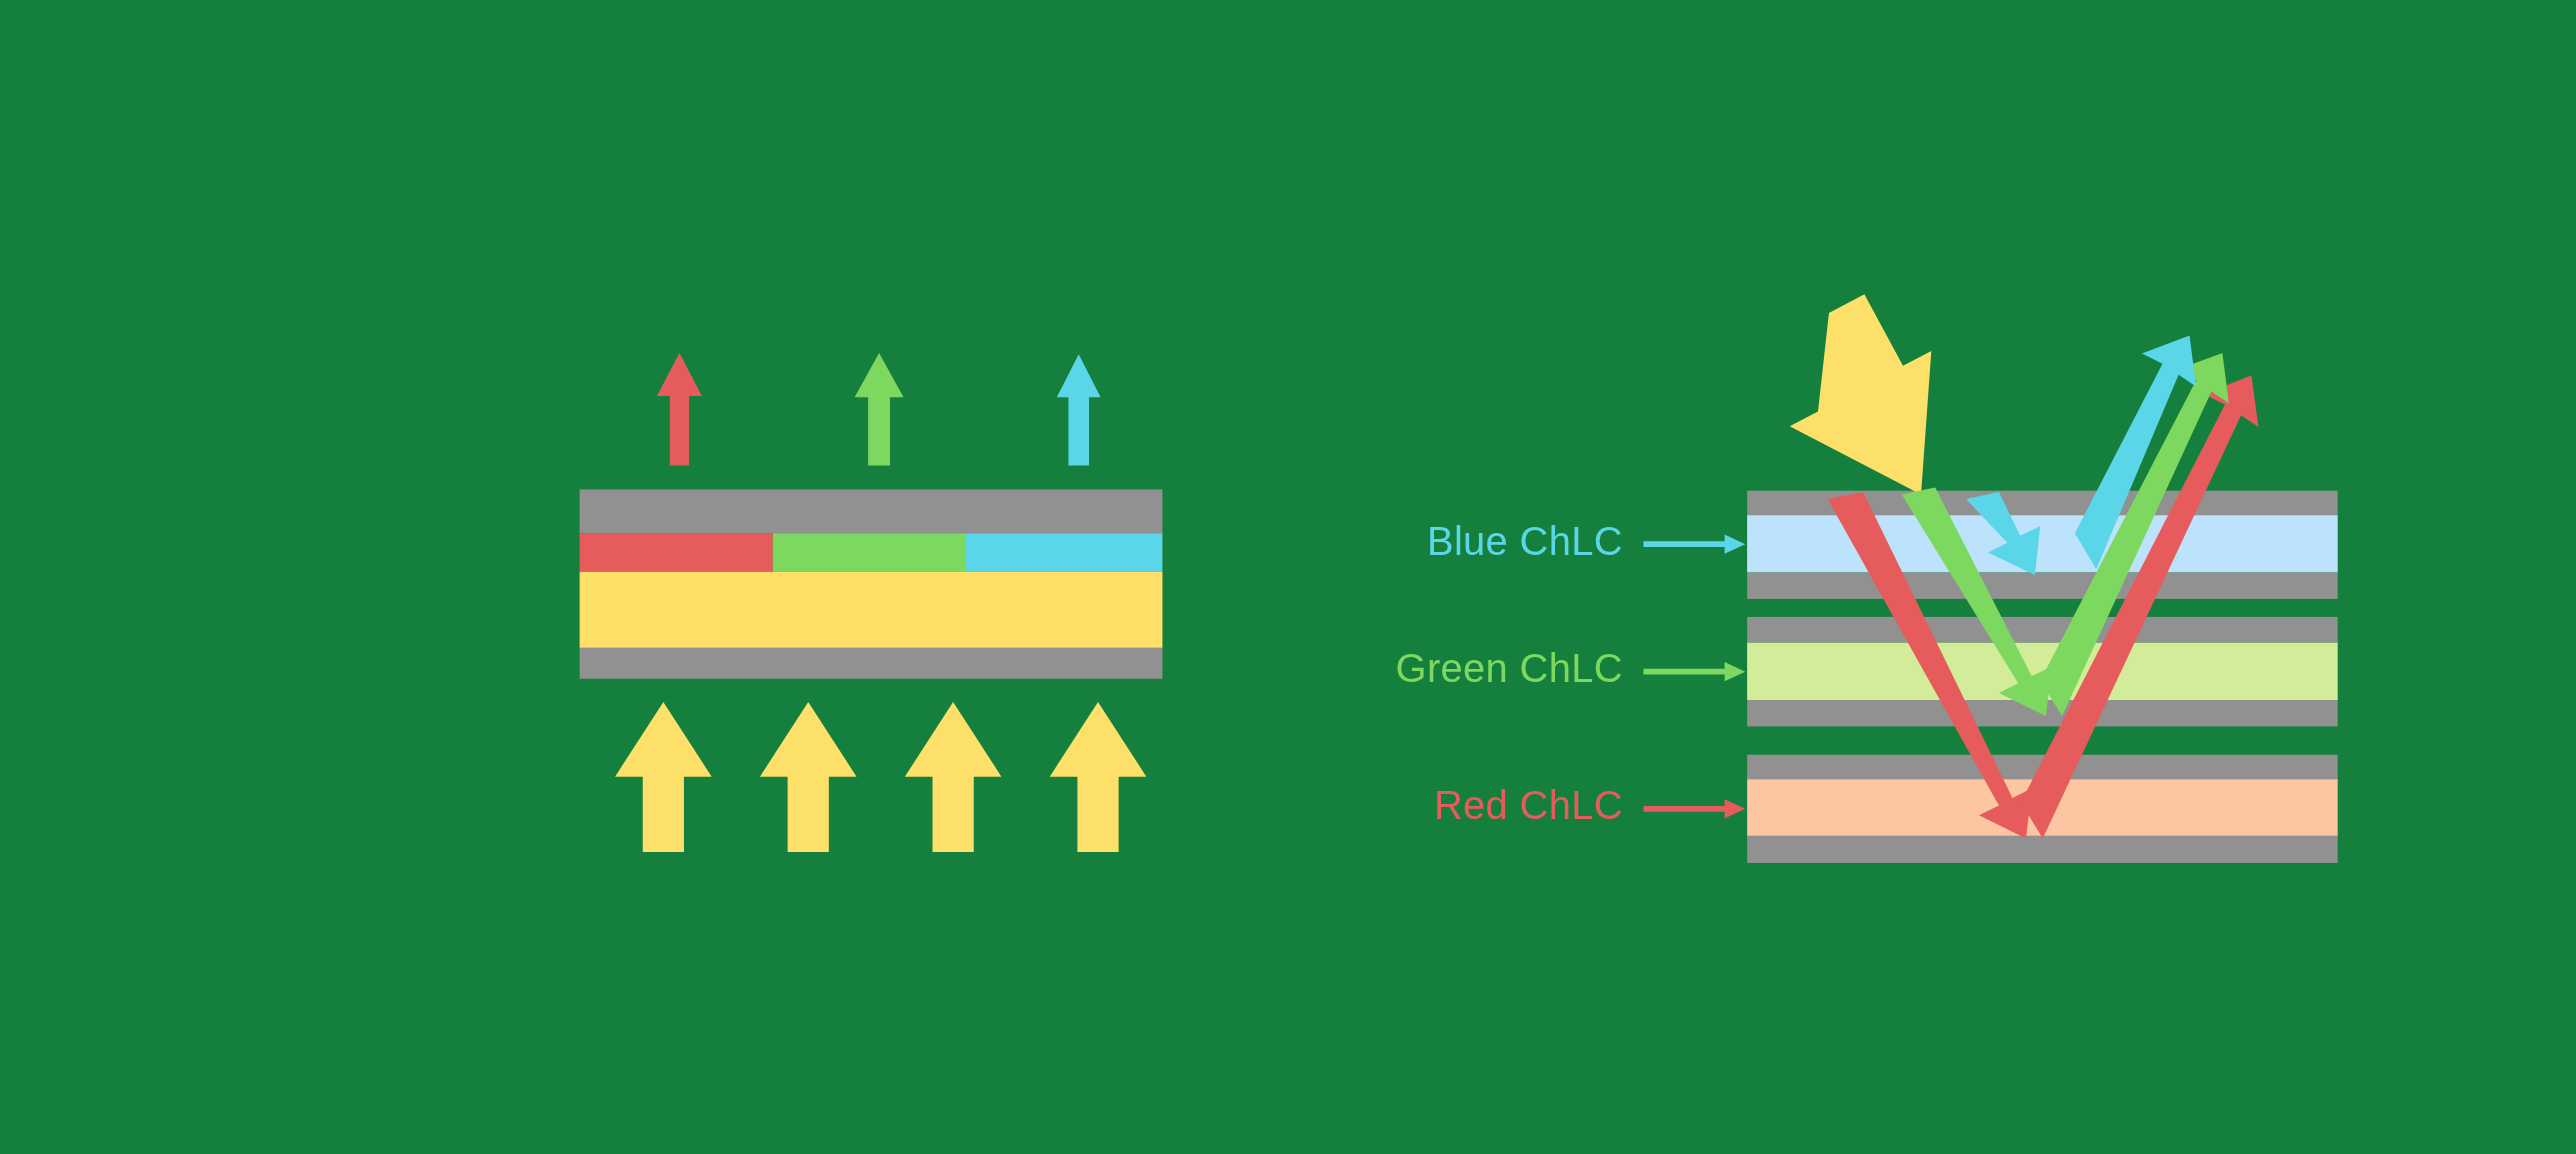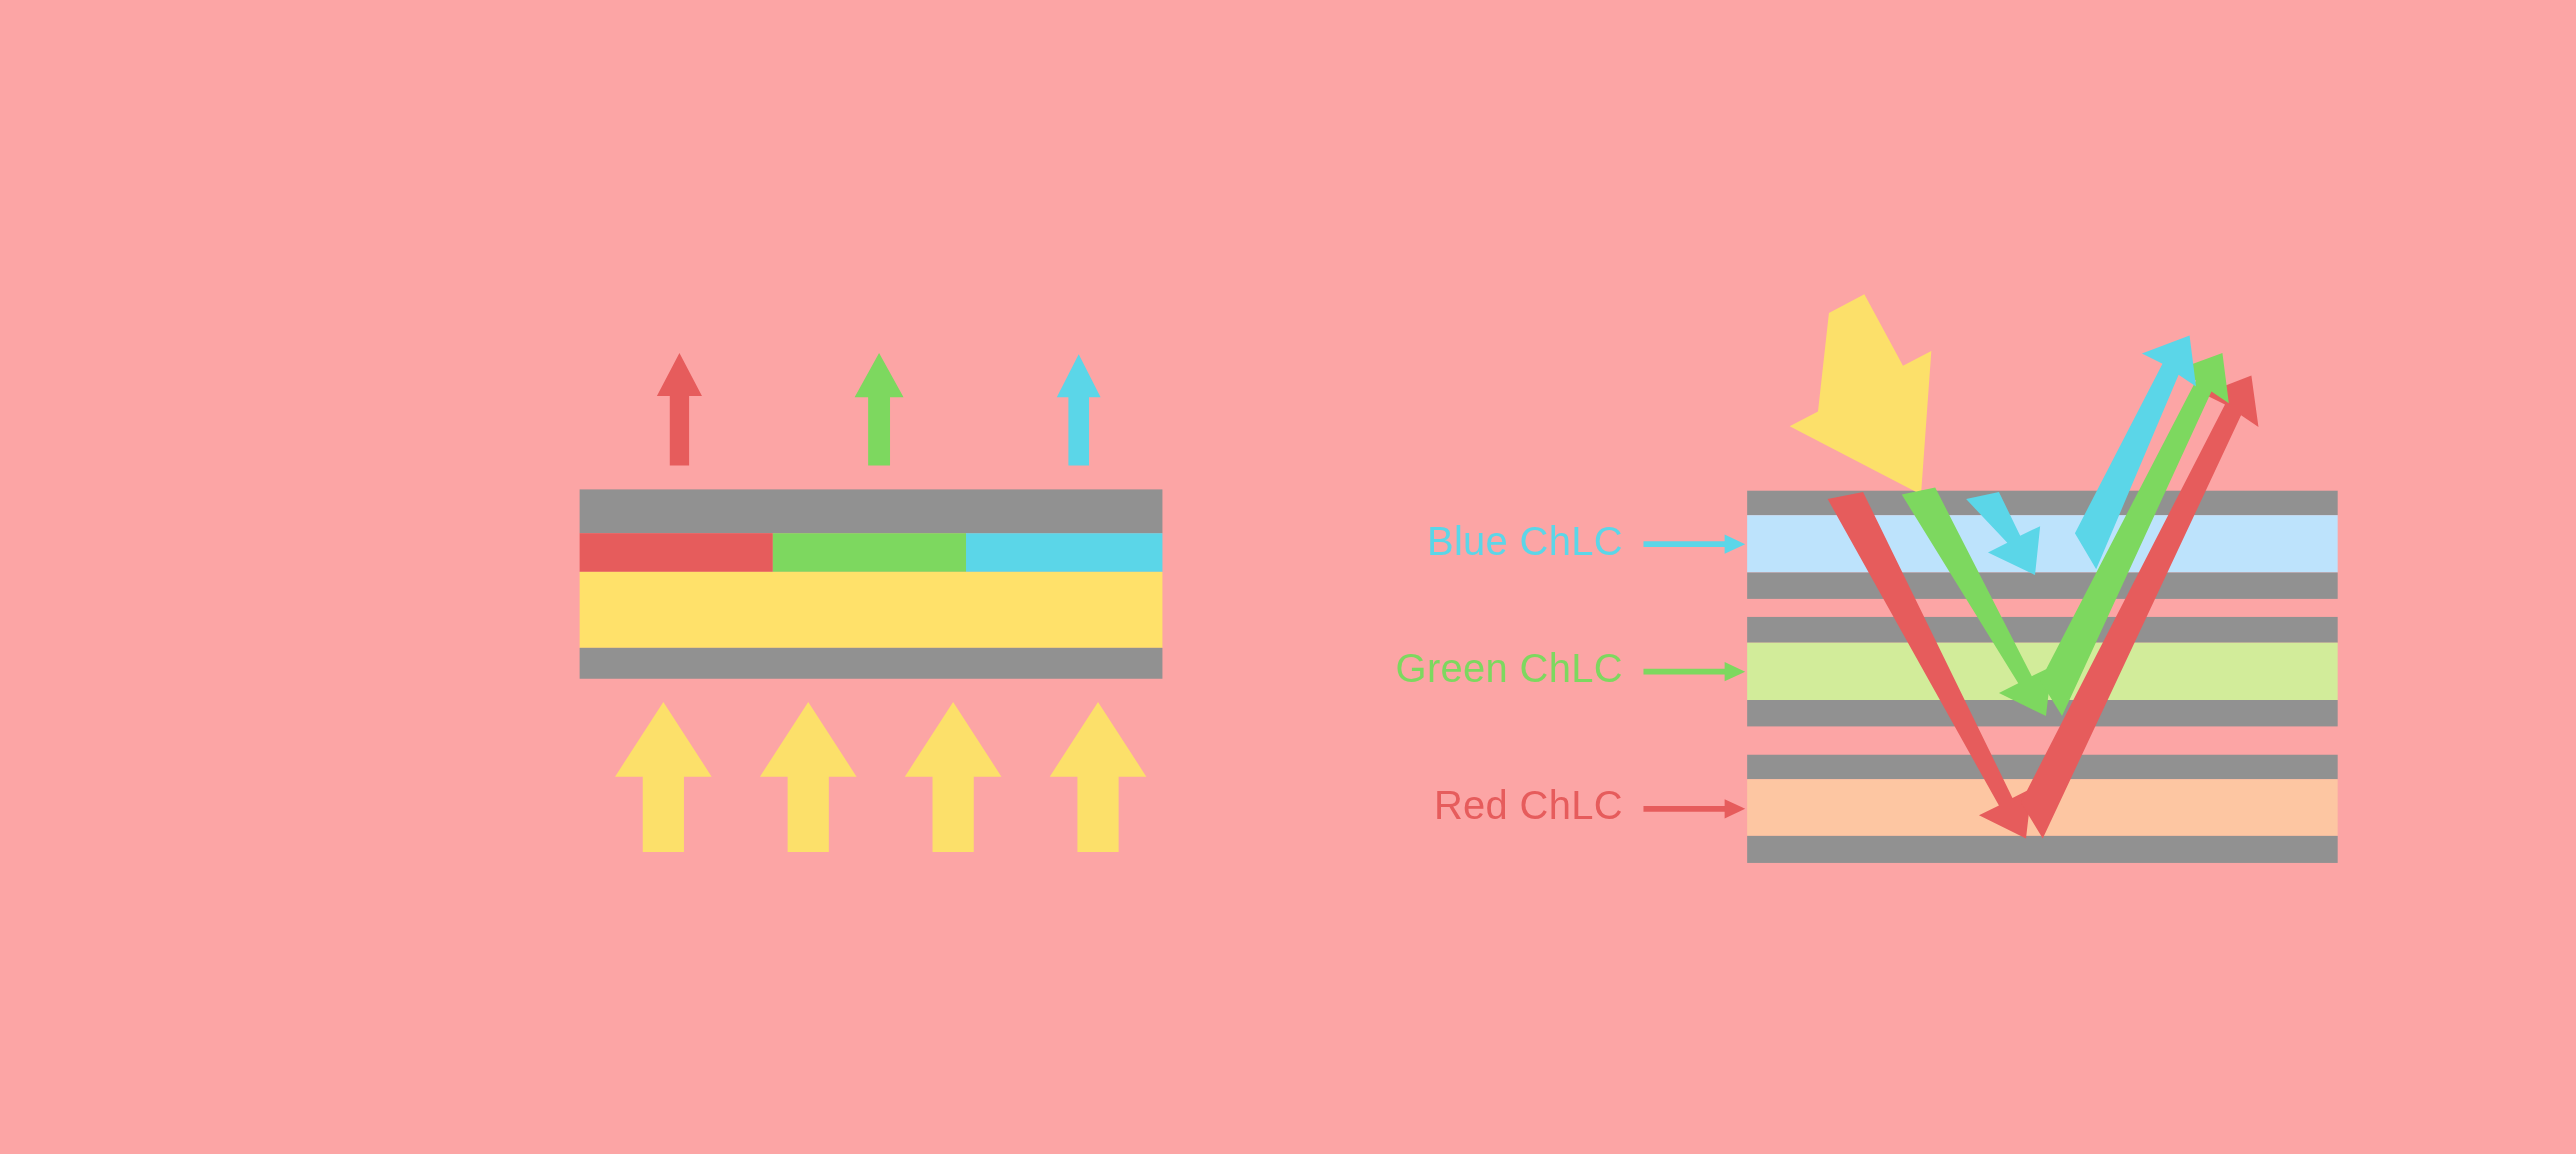--- a/index.html
+++ b/index.html
@@ -10,21 +10,21 @@
   body {
     width: 2576px;
     height: 1154px;
     overflow: hidden;
     font-family: "Liberation Sans", sans-serif;
   }
   #canvas-root {
     position: relative;
     width: 2576px;
     height: 1154px;
-    background: #fca5a5;
+    background: #15803d;
   }
   svg.figure {
     position: absolute;
     top: 0;
     left: 0;
     width: 2576px;
     height: 1154px;
     display: block;
   }
   text.chlc-label {

